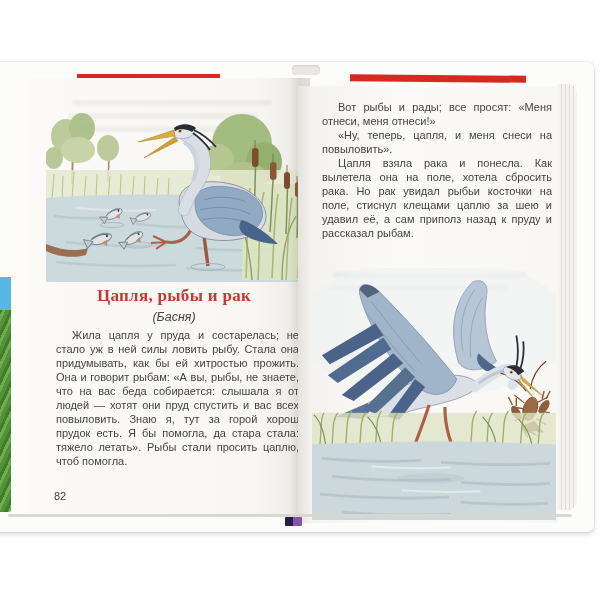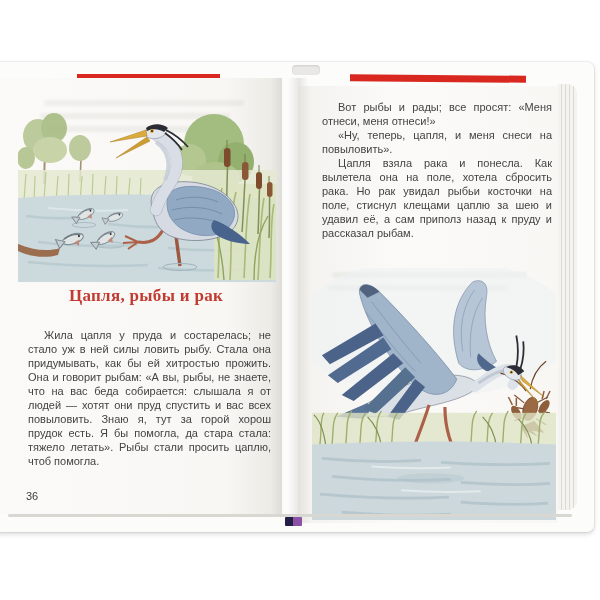--- a/index.html
+++ b/index.html
@@ -15,21 +15,21 @@
   }
   .spine-notch{position:absolute;left:300px;top:3px;width:28px;height:10px;
     background:#e9e8e6;border-radius:4px;box-shadow:inset 0 1px 2px rgba(0,0,0,.12);}
   .red-strip{position:absolute;height:7px;background:var(--red-strip);}
   .red-strip.left{left:85px;top:12px;width:143px;}
   .red-strip.right{left:358px;top:13px;width:176px;transform:rotate(.5deg);}
   .sliver-sky{position:absolute;left:7px;top:215px;width:12px;height:33px;background:var(--cover-sky);}
   .sliver-green{position:absolute;left:7px;top:248px;width:12px;height:202px;border-radius:0 0 2px 2px;
     background:repeating-linear-gradient(115deg,#3f7d2c 0 3px,#6fae4b 3px 6px,var(--cover-green) 6px 10px);}
   .page{position:absolute;top:16px;height:437px;}
-  .page-left{left:8px;width:282px;
+  .page-left{left:36px;width:282px;
     background:linear-gradient(to right,#fbfaf8 0%,#f8f7f4 80%,#ecebe6 96%,#dedcd6 100%);
     border-radius:3px 0 0 3px;}
   .page-right{left:306px;width:260px;
     background:linear-gradient(to right,#e4e2dd 0%,#f4f3f0 5%,#fbfaf8 38%,#f8f7f4 100%);margin-top:8px;}
   .spine-shadow{position:absolute;left:296px;top:16px;width:20px;height:437px;pointer-events:none;
     background:linear-gradient(to right,rgba(0,0,0,0) 0%,rgba(90,85,75,.10) 45%,rgba(90,85,75,.14) 55%,rgba(0,0,0,0) 100%);}
   .page-edges{position:absolute;left:566px;top:22px;width:19px;height:426px;border-radius:0 9px 9px 0;
     background:repeating-linear-gradient(to right,#f4f3f0 0 3px,#dcdad4 3px 4px);}
   .bottom-edge{position:absolute;left:16px;top:452px;width:564px;height:3px;background:#d9d7d1;border-radius:2px;}
   .bookmark{position:absolute;left:293px;top:455px;width:17px;height:9px;border-radius:1px;
@@ -155,24 +155,25 @@
           <path d="M148,38 C156,42 164,48 170,55 M147,41 C154,46 160,52 164,58" stroke="#2c2c35" stroke-width="1.8" fill="none"></path>
           <circle cx="134" cy="39" r="2" fill="#e0af3c"></circle>
             <circle cx="134" cy="39" r="1" fill="#222"></circle>
           <path d="M128,38 L92,50 L129,44 Z" fill="#dcab3e" stroke="#a87f26" stroke-width="0.5"></path>
           <path d="M129,45 L98,66 L132,49 Z" fill="#cf9c30" stroke="#a87f26" stroke-width="0.5"></path>
         </g>
       </svg>
     </div>
 
     <h1 class="title">Цапля, рыбы и рак</h1>
+    <div class="subtitle">(Басня)</div>
     <div class="body-text body-left">
       <p>Жила цапля у пруда и состарелась; не стало уж в ней силы ловить рыбу. Стала она придумывать, как бы ей хитростью прожить. Она и говорит рыбам: «А вы, рыбы, не знаете, что на вас беда собирается: слышала я от людей — хотят они пруд спустить и вас всех повыловить. Знаю я, тут за горой хорош прудок есть. Я бы помогла, да стара стала: тяжело летать». Рыбы стали просить цаплю, чтоб помогла.</p>
     </div>
-    <div class="pageno">36</div>
+    <div class="pageno">82</div>
   </div>
 
   <div class="spine-shadow"></div>
 
   <div class="page page-right">
     <div class="body-text body-right">
       <p>Вот рыбы и рады; все просят: «Меня отнеси, меня отнеси!»</p>
       <p>«Ну, теперь, цапля, и меня снеси на повыловить».</p>
       <p>Цапля взяла рака и понесла. Как вылетела она на поле, хотела сбросить рака. Но рак увидал рыбьи косточки на поле, стиснул клещами цаплю за шею и удавил её, а сам приполз назад к пруду и рассказал рыбам.</p>
     </div>

